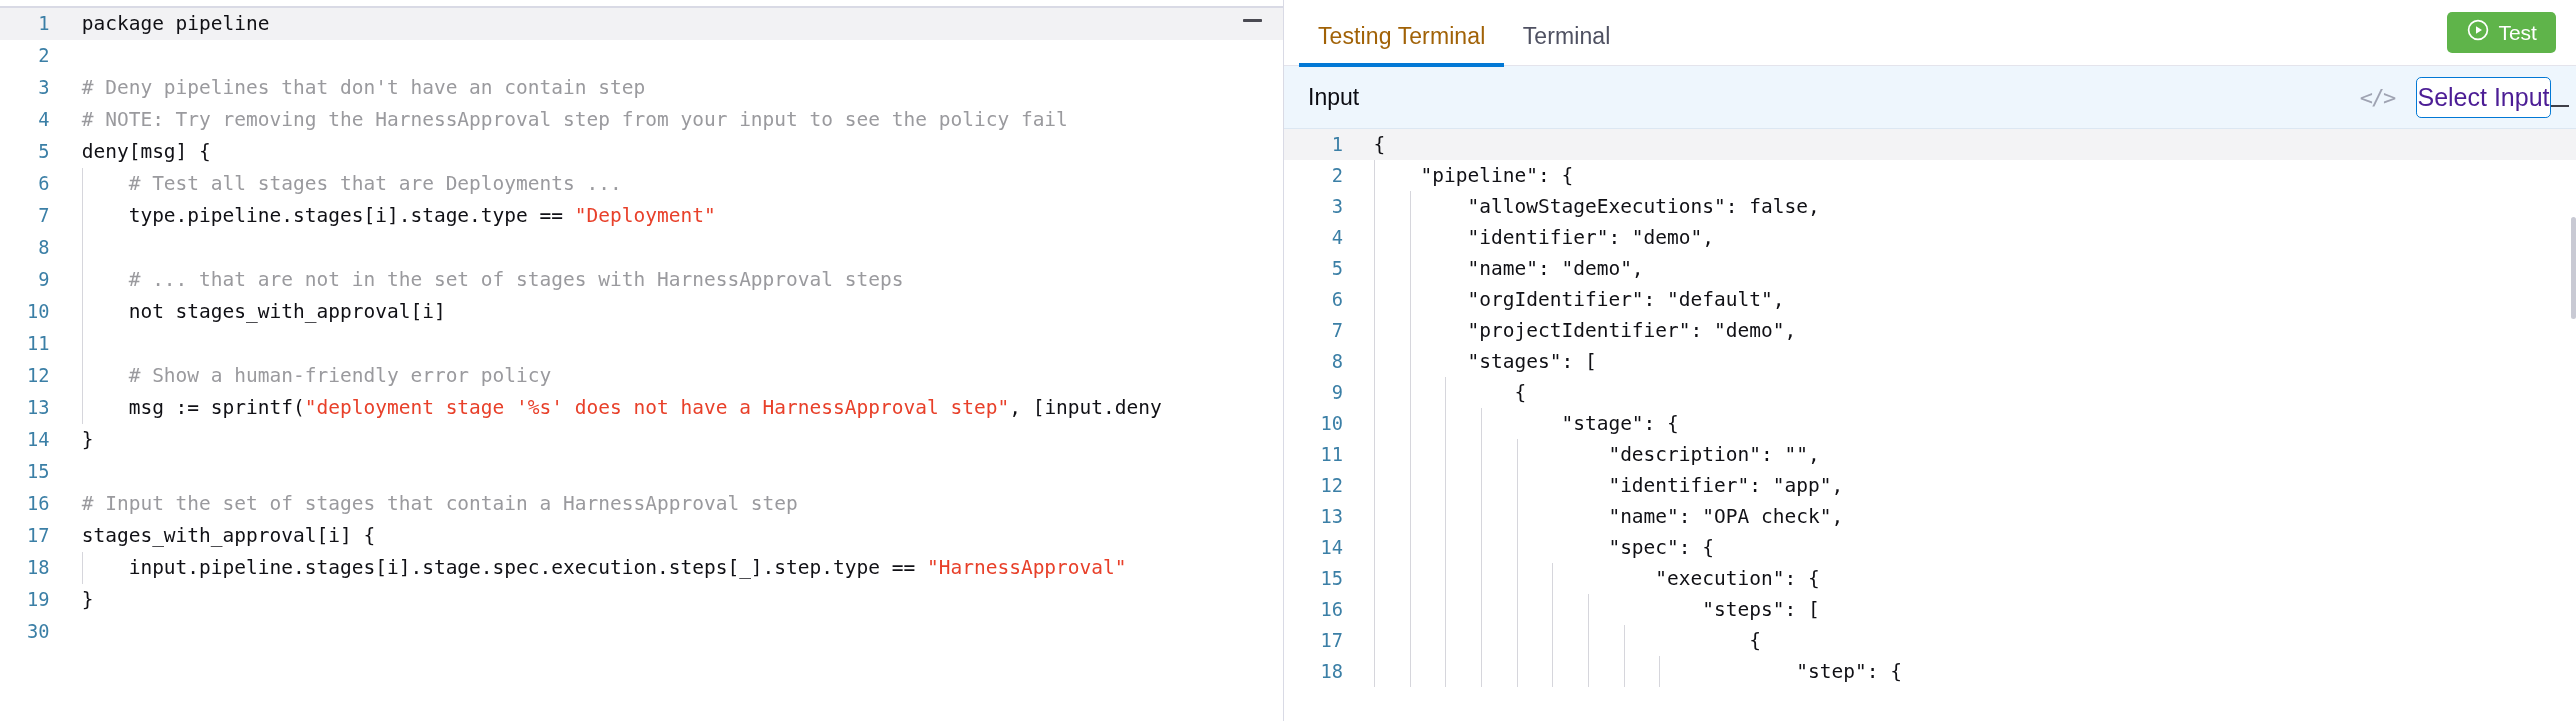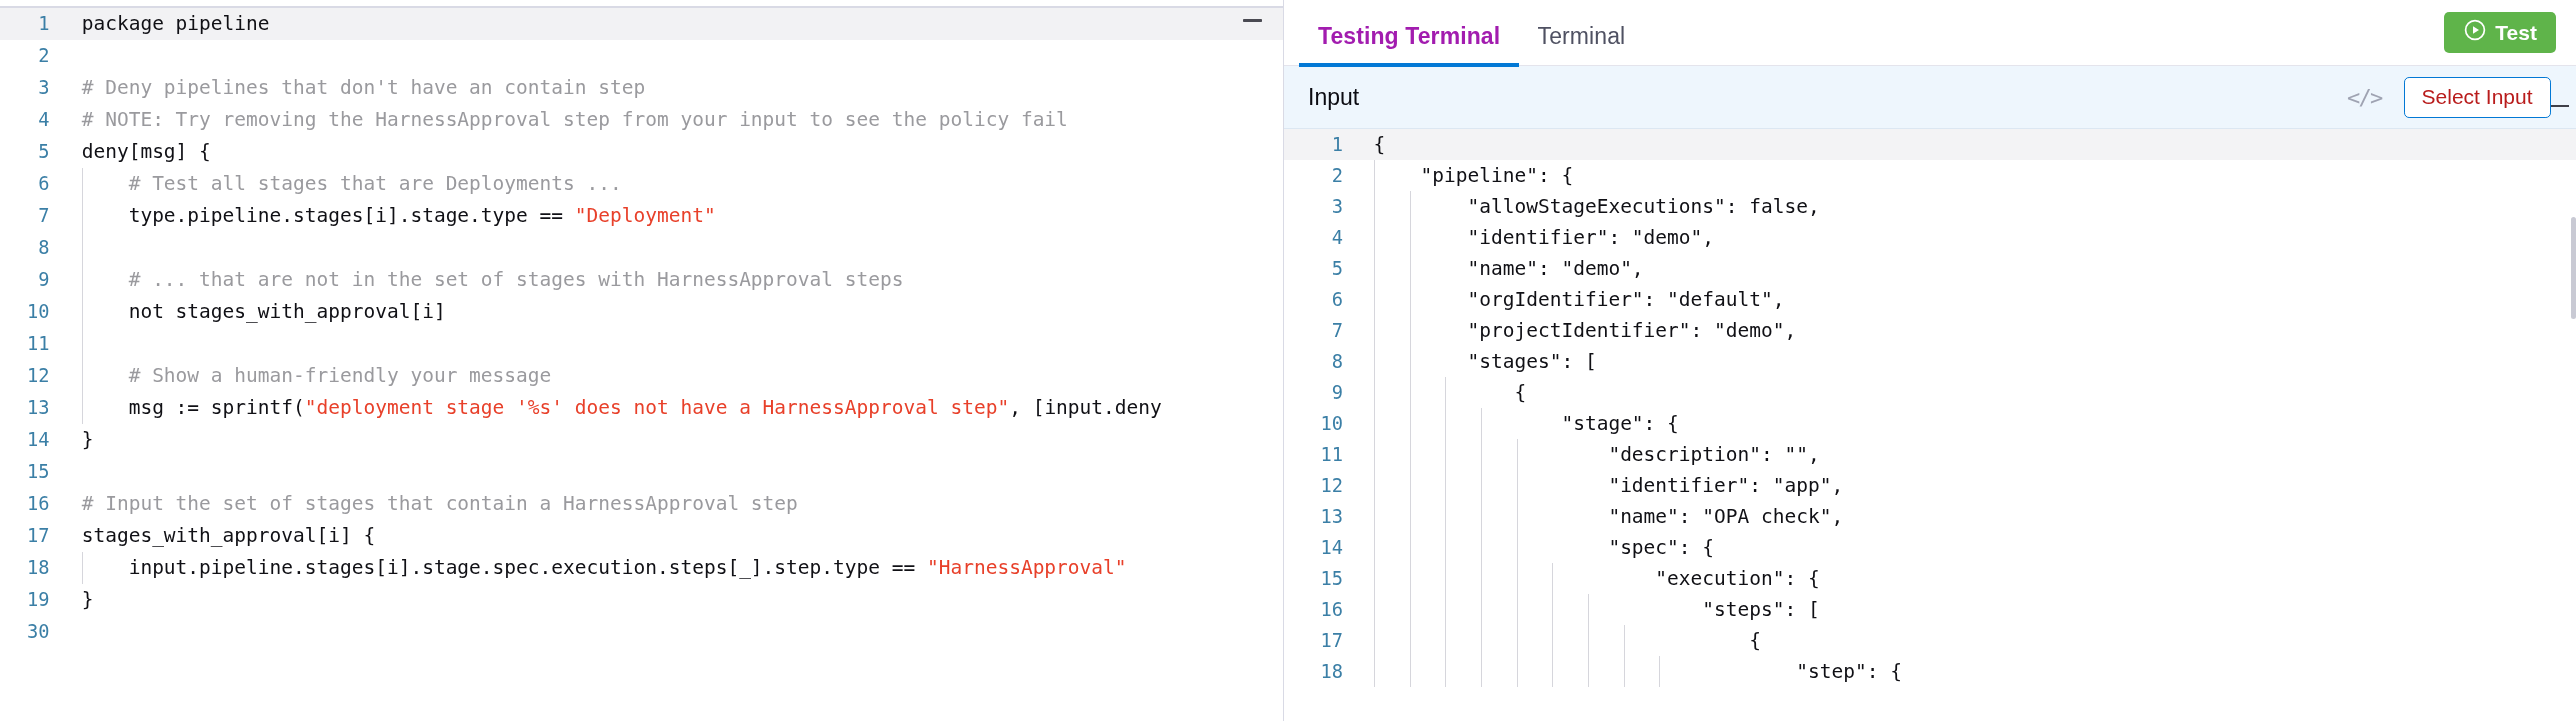--- a/index.html
+++ b/index.html
@@ -69,65 +69,65 @@
   }
   .tabbar {
     height: 66px; flex: 0 0 66px;
     display: flex; align-items: flex-end;
     border-bottom: 1.7px solid #e4e4ec;
     padding: 0 20.4px 0 15.3px;
     position: relative;
     background: #ffffff;
   }
   .tab {
-    font-size: 23px; font-weight: 700;
-    color: #a21caf;
+    font-size: 23px; font-weight: 400;
+    color: #a16207;
     padding: 0 18.7px 15.3px 18.7px;
     cursor: pointer; position: relative;
     letter-spacing: 0.1px;
   }
   .tab.inactive { font-weight: 400; color: #4f5162; }
   .tab.active::after {
     content: ""; position: absolute;
     left: 0; right: 0; bottom: -1.7px; height: 4.2px;
     background: #0278d5;
   }
   .tabbar-spacer { flex: 1 1 auto; }
   .test-btn {
     display: flex; align-items: center; gap: 8.5px;
     background: #5fb44a; color: #ffffff;
     border: none; border-radius: 5.1px;
     height: 41px; padding: 0 18.7px;
     font-size: 21px; font-family: "Liberation Sans", sans-serif;
     cursor: pointer; margin-bottom: 12px;
   }
-  .test-btn .label { font-weight: 700; }
+  .test-btn .label { font-weight: 400; }
 
   .input-bar {
     height: 63px; flex: 0 0 63px;
     background: #eef6fd;
     display: flex; align-items: center;
     padding: 0 25.5px 0 24px;
     border-bottom: 0.8px solid #dce7f2;
   }
   .input-bar .title {
     font-size: 23px; color: #0b0b12; font-weight: 400;
   }
   .input-bar .spacer { flex: 1 1 auto; }
   .code-icon {
     color: #9fa3b2; font-size: 22px;
     margin-right: 22px; cursor: pointer;
     font-family: "DejaVu Sans Mono", monospace;
     letter-spacing: -1.7px;
   }
   .select-input-btn {
-    border: 1.7px solid #0278d5; color: #b91c1c;
+    border: 1.7px solid #0278d5; color: #4c1d95;
     background: #ffffff; border-radius: 5.1px;
-    height: 41px; padding: 0 17px;
-    font-size: 21px; font-family: "Liberation Sans", sans-serif;
+    height: 41px; padding: 0 0;
+    font-size: 25px; font-family: "Liberation Sans", sans-serif;
     cursor: pointer;
   }
 
   .json-surface {
     flex: 1 1 auto; position: relative;
     background: #ffffff; overflow: hidden;
     font-family: "DejaVu Sans Mono", "Liberation Mono", monospace;
     font-size: 19.5px;
   }
   .json-line {
@@ -169,21 +169,21 @@
         <div class="code-line"><span class="gutter-num">2</span><span class="code-text"></span></div>
         <div class="code-line"><span class="gutter-num">3</span><span class="code-text"><span class="tok-comment"># Deny pipelines that don't have an contain step</span></span></div>
         <div class="code-line"><span class="gutter-num">4</span><span class="code-text"><span class="tok-comment"># NOTE: Try removing the HarnessApproval step from your input to see the policy fail</span></span></div>
         <div class="code-line"><span class="gutter-num">5</span><span class="code-text"><span class="tok-plain">deny[msg] {</span></span></div>
         <div class="code-line"><span class="gutter-num">6</span><span class="indent-guide" style="left: 82px;"></span><span class="code-text"><span class="tok-comment">    # Test all stages that are Deployments ...</span></span></div>
         <div class="code-line"><span class="gutter-num">7</span><span class="indent-guide" style="left: 82px;"></span><span class="code-text"><span class="tok-plain">    type.pipeline.stages[i].stage.type == </span><span class="tok-string">"Deployment"</span></span></div>
         <div class="code-line"><span class="gutter-num">8</span><span class="indent-guide" style="left: 82px;"></span><span class="code-text"></span></div>
         <div class="code-line"><span class="gutter-num">9</span><span class="indent-guide" style="left: 82px;"></span><span class="code-text"><span class="tok-comment">    # ... that are not in the set of stages with HarnessApproval steps</span></span></div>
         <div class="code-line"><span class="gutter-num">10</span><span class="indent-guide" style="left: 82px;"></span><span class="code-text"><span class="tok-plain">    not stages_with_approval[i]</span></span></div>
         <div class="code-line"><span class="gutter-num">11</span><span class="indent-guide" style="left: 82px;"></span><span class="code-text"></span></div>
-        <div class="code-line"><span class="gutter-num">12</span><span class="indent-guide" style="left: 82px;"></span><span class="code-text"><span class="tok-comment">    # Show a human-friendly your message</span></span></div>
+        <div class="code-line"><span class="gutter-num">12</span><span class="indent-guide" style="left: 82px;"></span><span class="code-text"><span class="tok-comment">    # Show a human-friendly error policy</span></span></div>
         <div class="code-line"><span class="gutter-num">13</span><span class="indent-guide" style="left: 82px;"></span><span class="code-text"><span class="tok-plain">    msg := sprintf(</span><span class="tok-string">"deployment stage '%s' does not have a HarnessApproval step"</span><span class="tok-plain">, [input.deny</span></span></div>
         <div class="code-line"><span class="gutter-num">14</span><span class="code-text"><span class="tok-plain">}</span></span></div>
         <div class="code-line"><span class="gutter-num">15</span><span class="code-text"></span></div>
         <div class="code-line"><span class="gutter-num">16</span><span class="code-text"><span class="tok-comment"># Input the set of stages that contain a HarnessApproval step</span></span></div>
         <div class="code-line"><span class="gutter-num">17</span><span class="code-text"><span class="tok-plain">stages_with_approval[i] {</span></span></div>
         <div class="code-line"><span class="gutter-num">18</span><span class="indent-guide" style="left: 82px;"></span><span class="code-text"><span class="tok-plain">    input.pipeline.stages[i].stage.spec.execution.steps[_].step.type == </span><span class="tok-string">"HarnessApproval"</span></span></div>
         <div class="code-line"><span class="gutter-num">19</span><span class="code-text"><span class="tok-plain">}</span></span></div>
         <div class="code-line"><span class="gutter-num">30</span><span class="code-text"></span></div>
       </div>
   </section>

